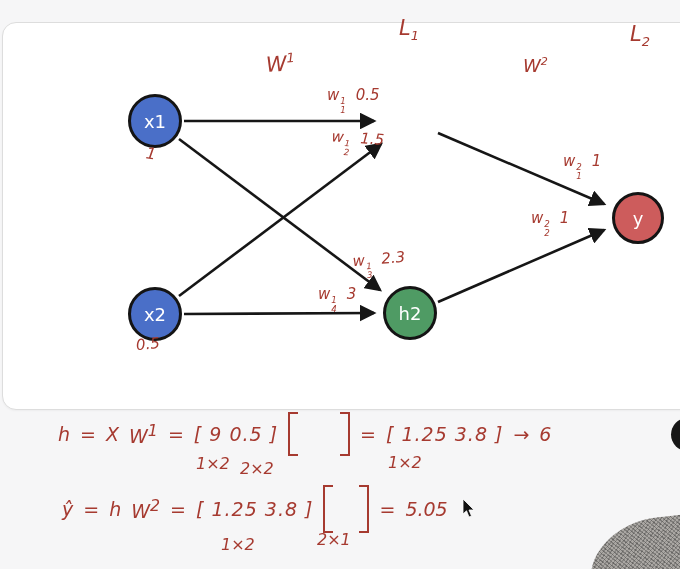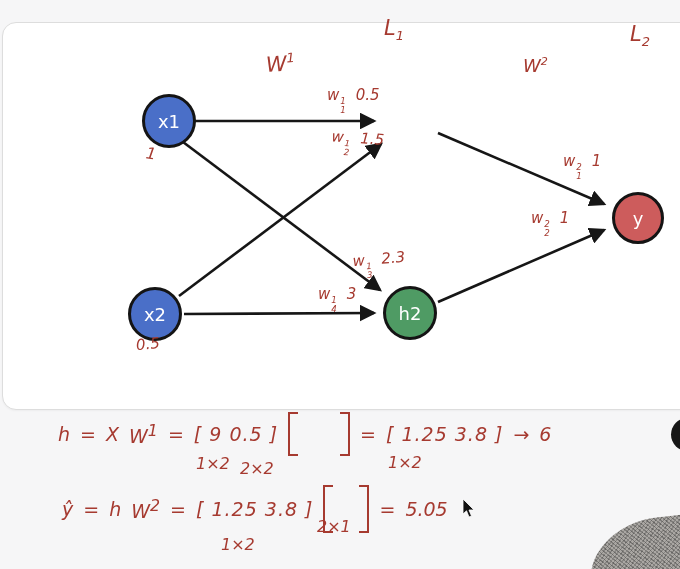--- a/index.html
+++ b/index.html
@@ -60,35 +60,35 @@
       </marker>
     </defs>
     <line x1="184" y1="121" x2="374" y2="121" stroke="#161616" stroke-width="2.6" marker-end="url(#ah)"></line>
     <line x1="179" y1="139" x2="380" y2="290" stroke="#161616" stroke-width="2.6" marker-end="url(#ah)"></line>
     <line x1="179" y1="296" x2="381" y2="144" stroke="#161616" stroke-width="2.6" marker-end="url(#ah)"></line>
     <line x1="184" y1="314" x2="374" y2="313" stroke="#161616" stroke-width="2.6" marker-end="url(#ah)"></line>
     <line x1="438" y1="133" x2="604" y2="204" stroke="#161616" stroke-width="2.6" marker-end="url(#ah)"></line>
     <line x1="438" y1="302" x2="604" y2="230" stroke="#161616" stroke-width="2.6" marker-end="url(#ah)"></line>
   </svg>
 
-  <div class="node blue" style="left:142px;top:94px;text-align:center;">
+  <div class="node blue" style="left:128px;top:94px;text-align:center;">
       <span>x1</span>
     </div>
   <div class="node blue" style="left:128px;top:287px;">
       <span>x2</span>
     </div>
   <div class="node green" style="left:383px;top:286px;">
       <span>h2</span>
     </div>
   <div class="node red" style="left:612px;top:192px;width:52px;height:52px;">
       <span>y</span>
     </div>
 
   <span class="ink" style="left:266px;top:54px;font-size:21px;transform:rotate(-4deg);"><span>W</span><sup>1</sup></span>
-  <span class="ink" style="left:384px;top:18px;font-size:21px;"><span>L</span><sub>1</sub></span>
+  <span class="ink" style="left:399px;top:18px;font-size:21px;"><span>L</span><sub>1</sub></span>
   <span class="ink" style="left:523px;top:57px;font-size:18px;"><span>W</span><sup>2</sup></span>
   <span class="ink" style="left:630px;top:24px;font-size:21px;"><span>L</span><sub>2</sub></span>
 
   <span class="ink" style="left:327px;top:88px;font-size:15px;"><span>w</span><span class="ss">
         <span>1</span>
         <span>1</span>
       </span><span class="val">0.5</span></span>
   <span class="ink" style="left:331px;top:131px;font-size:15px;transform:rotate(4deg);"><span>w</span><span class="ss">
         <span>1</span>
         <span>2</span>
@@ -143,21 +143,21 @@
     <span class="vec">[ 1.25   3.8 ]</span>
     <span class="tb" style="height:48px;">
         <span class="bl"></span>
         <span style="width:26px;"></span>
         <span class="br"></span>
       </span>
     <span>=</span>
     <span>5.05</span>
   </div>
   <span class="ink dim" style="left:221px;top:537px;"><span>1×2</span></span>
-  <span class="ink dim" style="left:317px;top:519px;"><span>2×1</span></span>
+  <span class="ink dim" style="left:317px;top:532px;"><span>2×1</span></span>
 
   <svg class="cursor" width="14" height="19" viewBox="0 0 14 19">
     <polygon points="1,0 1,15 4.5,11.8 7,18 9.5,17 7,11 12,11" fill="#111" stroke="#fff" stroke-width="0.8"></polygon>
   </svg>
 
   <div class="blackdot"></div>
 
   <div class="person"></div>
 
 </div>

